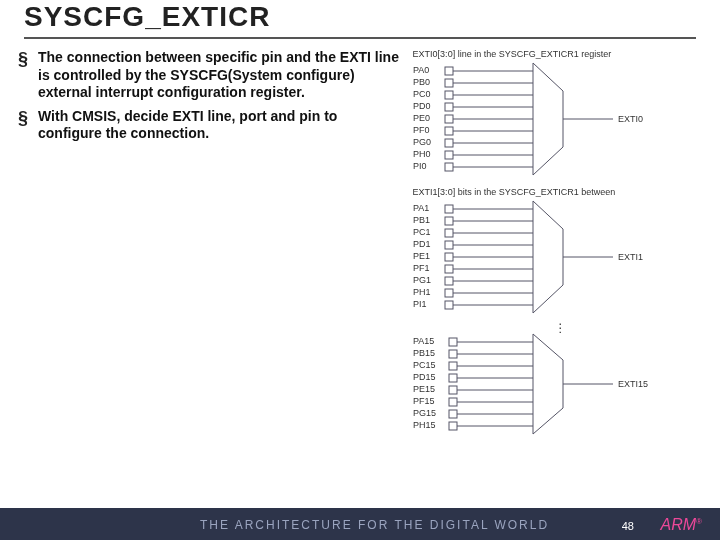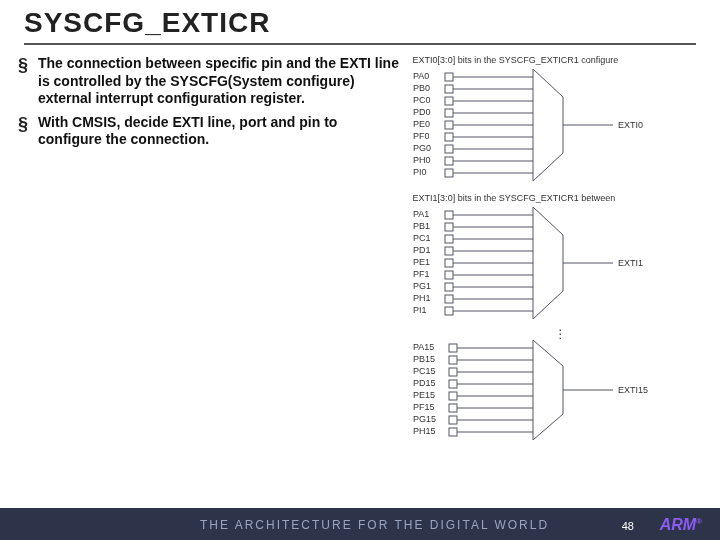--- a/index.html
+++ b/index.html
@@ -1,36 +1,36 @@
 <!DOCTYPE html>
 <html><head>
 <meta charset="utf-8">
 <style>
   body { margin:0; padding:0; width:720px; height:540px; background:#fff; font-family:Arial,Helvetica,sans-serif; position:relative; overflow:hidden; }
   .slide { width:720px; height:540px; position:relative; }
-  .title-area { padding:7px 24px 4px 24px; }
+  .title-area { padding:1px 24px 4px 24px; }
   .title { font-size:28px; font-weight:bold; color:#222; letter-spacing:1px; }
   .title-rule { border:none; border-top:2px solid #555; margin:4px 0 0 0; }
   .content { display:flex; padding:6px 10px 0 18px; }
   .left-col { width:390px; padding-right:8px; }
   .bullet-list { list-style:none; margin:0; padding:0; }
   .bullet-list li { display:flex; margin-bottom:6px; }
   .bullet-mark { font-size:18px; font-weight:bold; color:#222; margin-right:10px; line-height:1.2; }
   .bullet-text { font-size:14px; font-weight:bold; color:#111; line-height:1.25; }
   .right-col { width:300px; font-size:9px; color:#333; }
   .diagram-block { margin-bottom:8px; }
   .diag-caption { font-size:9px; margin-bottom:2px; }
   .diag-svg { display:block; }
   .dots { text-align:center; font-size:12px; letter-spacing:2px; color:#333; line-height:0.6; }
   .footer { position:absolute; bottom:0; left:0; width:720px; height:46px; }
   .footer-bar { position:absolute; bottom:0; left:0; width:720px; height:32px; background:#2d344a; }
   .footer-left { position:absolute; left:24px; bottom:8px; font-size:9px; color:#333; line-height:1.2; }
   .footer-tag { position:absolute; left:200px; bottom:8px; font-size:12px; letter-spacing:2px; color:#9aa4bf; }
   .footer-page { position:absolute; right:86px; bottom:8px; font-size:11px; color:#fff; }
-  .footer-logo { position:absolute; right:18px; bottom:6px; font-size:16px; font-weight:bold; color:#8b5cf6; font-style:italic; }
+  .footer-logo { position:absolute; right:18px; bottom:6px; font-size:16px; font-weight:normal; color:#ec4899; font-style:italic; }
   .footer-logo sup { font-size:8px; vertical-align:super; }
 </style>
 </head>
 <body>
 
 <div class="slide">
 
   <div class="title-area">
     <div class="title">SYSCFG_EXTICR</div>
     <hr class="title-rule">
@@ -47,21 +47,21 @@
         <li>
           <span class="bullet-mark">§</span>
           <span class="bullet-text">With CMSIS, decide EXTI line, port and pin to configure the connection.</span>
         </li>
       </ul>
     </div>
 
     <div class="right-col">
 
       <div class="diagram-block">
-        <div class="diag-caption">EXTI0[3:0] bits in the SYSCFG_EXTICR1 configure</div>
+        <div class="diag-caption">EXTI0[3:0] line in the SYSCFG_EXTICR1 register</div>
         <svg class="diag-svg" width="260" height="118" viewBox="0 0 260 118">
           <g font-size="9" font-family="Arial" fill="#333" stroke="#556" stroke-width="1">
             <text x="0" y="12" stroke="none">PA0</text>
             <rect x="32" y="6" width="8" height="8" fill="none"></rect>
               <line x1="40" y1="10" x2="120" y2="10"></line>
             <text x="0" y="24" stroke="none">PB0</text>
             <rect x="32" y="18" width="8" height="8" fill="none"></rect>
               <line x1="40" y1="22" x2="120" y2="22"></line>
             <text x="0" y="36" stroke="none">PC0</text>
             <rect x="32" y="30" width="8" height="8" fill="none"></rect>

